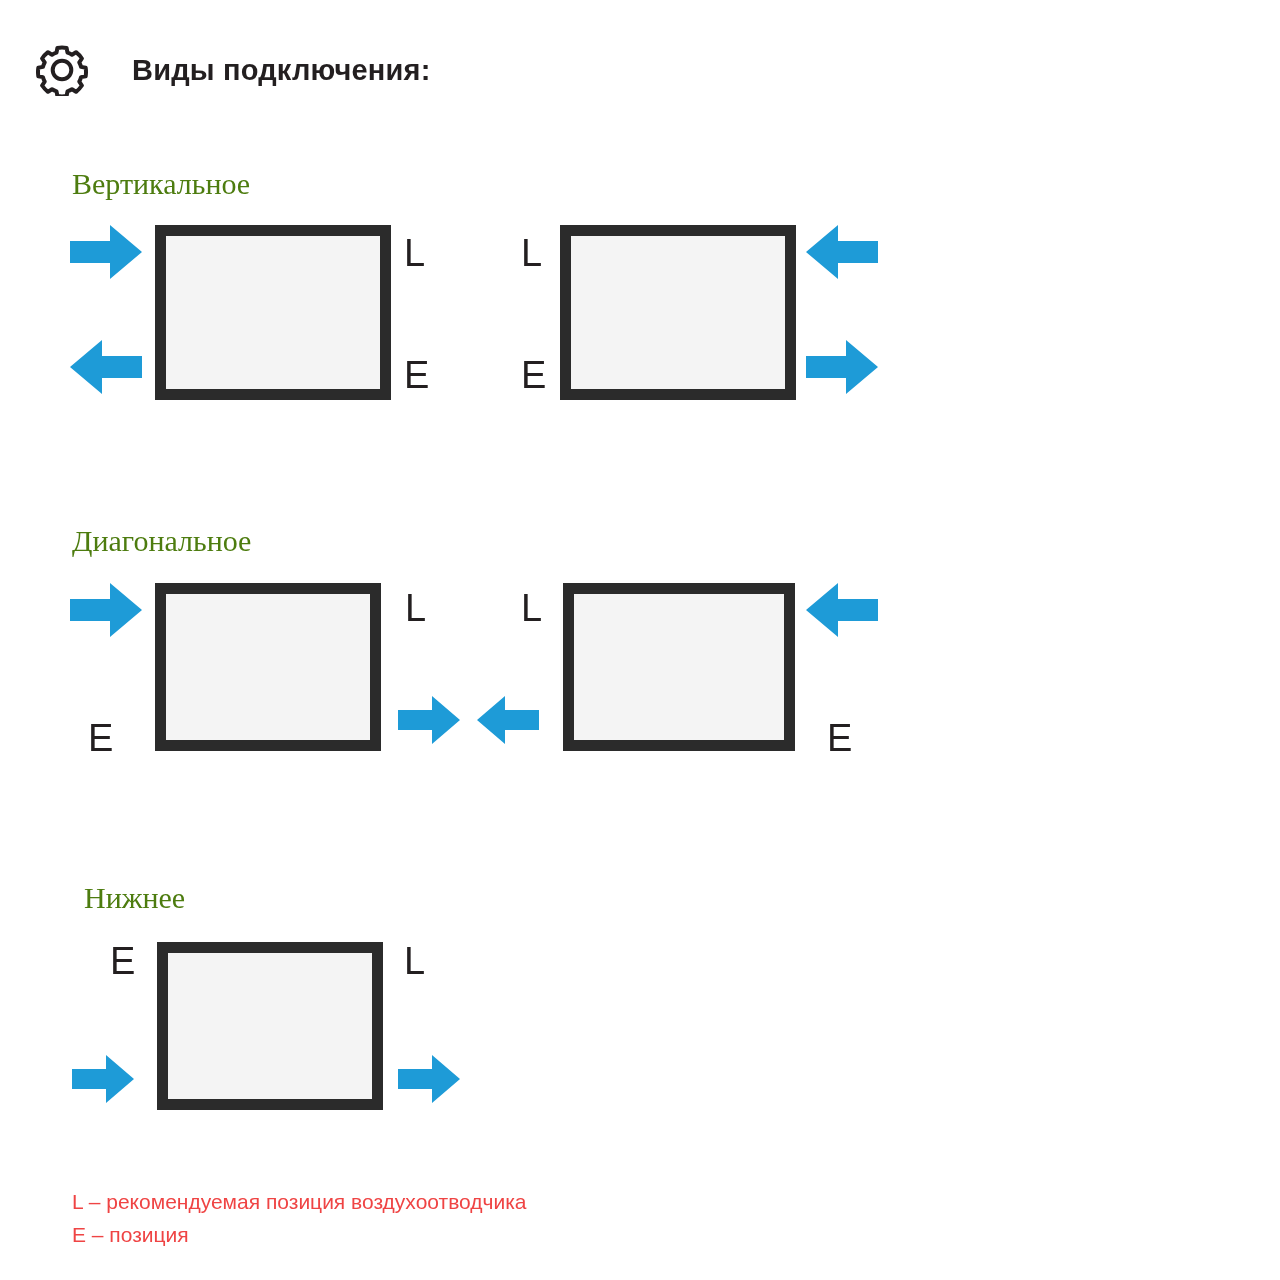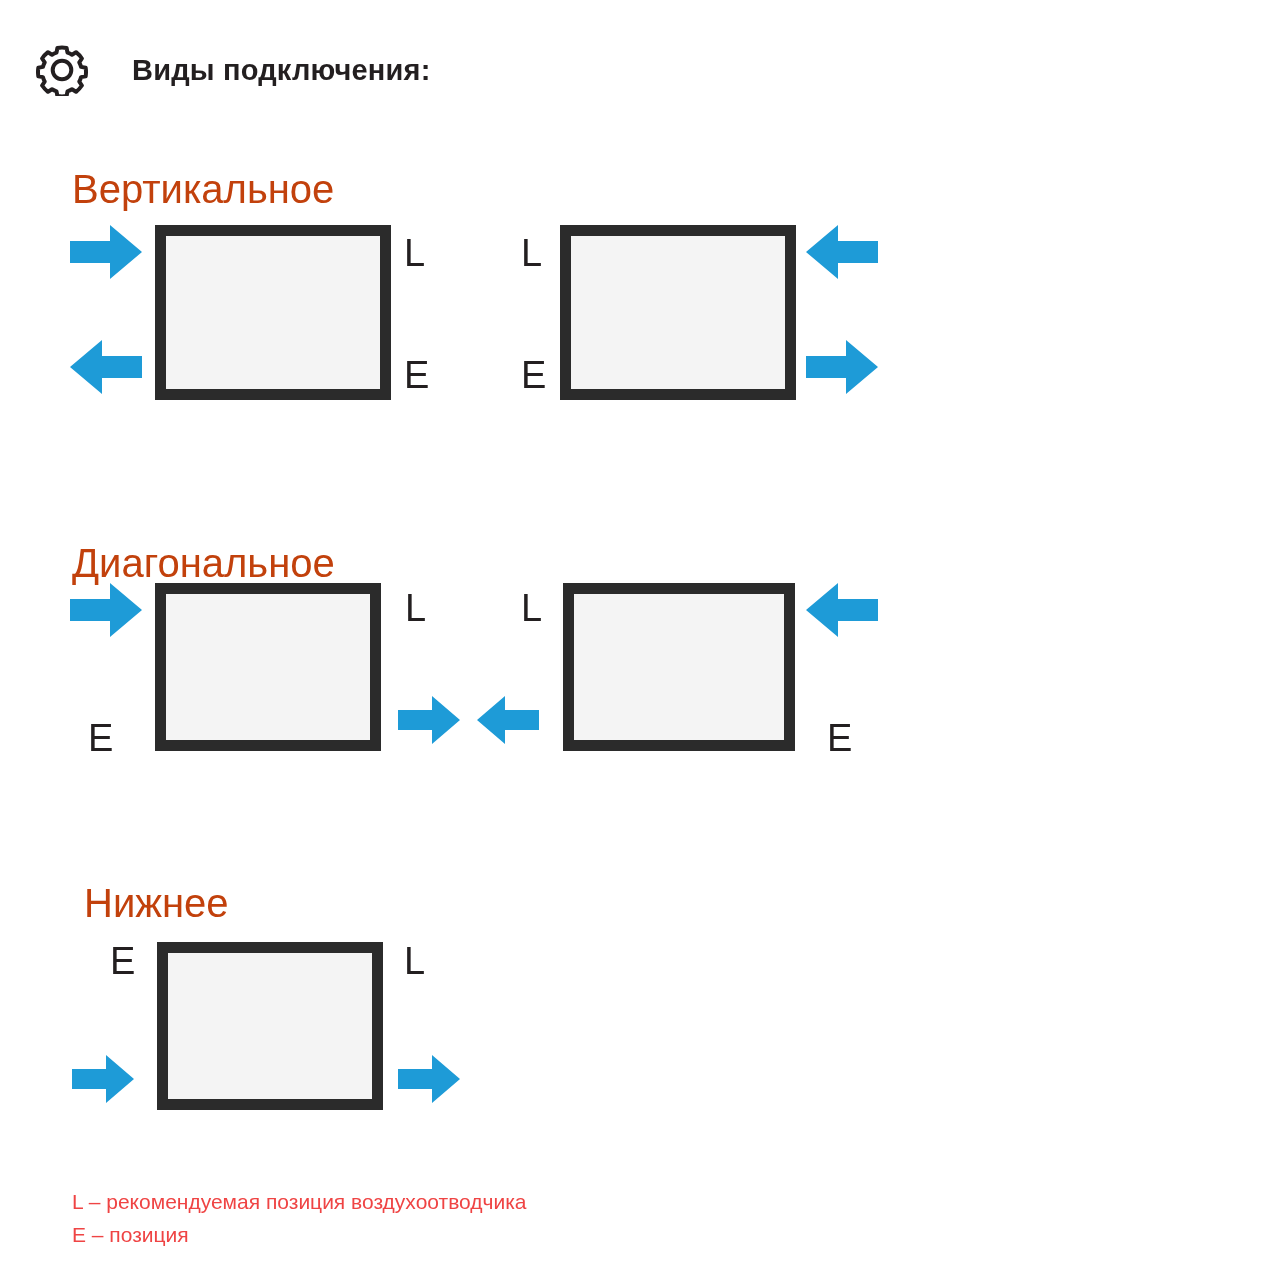--- a/index.html
+++ b/index.html
@@ -34,24 +34,25 @@
     font-size: 29px;
     font-weight: bold;
     letter-spacing: 0.2px;
     color: #231f20;
     white-space: nowrap;
   }
 
   
   .section-label {
     position: absolute;
-    font-size: 40px;
+    font-size: 30px;
     font-weight: normal;
-    color: #c2410c;
+    color: #4d7c0f;
     white-space: nowrap;
+    font-family: Liberation Serif, serif;
   }
 
   
   .radiator {
     position: absolute;
     box-sizing: border-box;
     border: 11px solid #2b2b2b;
     background: #f4f4f4;
   }
 
@@ -131,21 +132,21 @@
       <path d="M72 16 H32 V0 L0 27 L32 54 V38 H72 Z" fill="#1e9bd7"></path>
     </svg>
 </div>
 
 <div class="arrow" style="left:806px; top:340px;">
   <svg viewBox="0 0 72 54">
       <path d="M0 16 H40 V0 L72 27 L40 54 V38 H0 Z" fill="#1e9bd7"></path>
     </svg>
 </div>
 
-<div class="section-label" style="left:72px; top:524px;margin-top:17px;">Диагональное</div>
+<div class="section-label" style="left:72px; top:524px;">Диагональное</div>
 
 <div class="radiator" style="left:155px; top:583px; width:226px; height:168px;"></div>
 
 <div class="arrow" style="left:70px; top:583px;">
   <svg viewBox="0 0 72 54">
       <path d="M0 16 H40 V0 L72 27 L40 54 V38 H0 Z" fill="#1e9bd7"></path>
     </svg>
 </div>
 
 <div class="arrow-small" style="left:398px; top:696px;">

